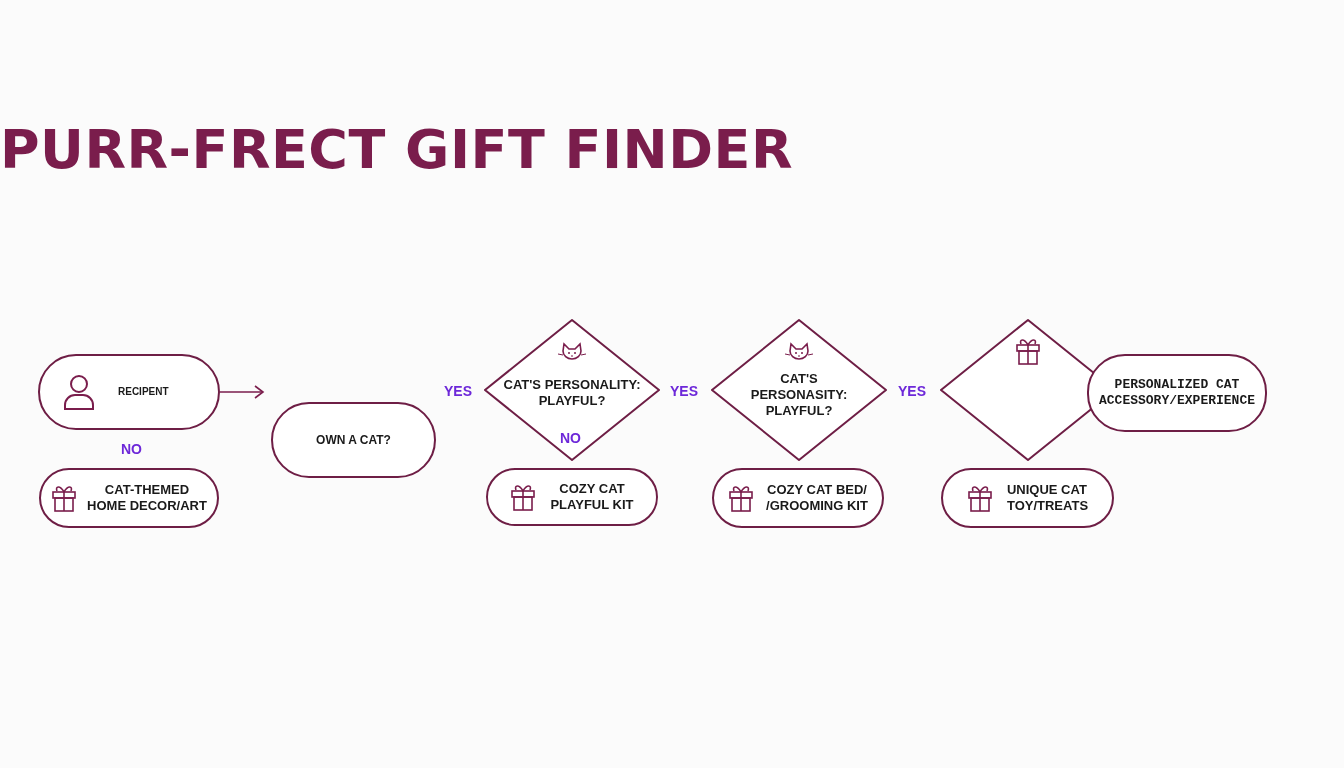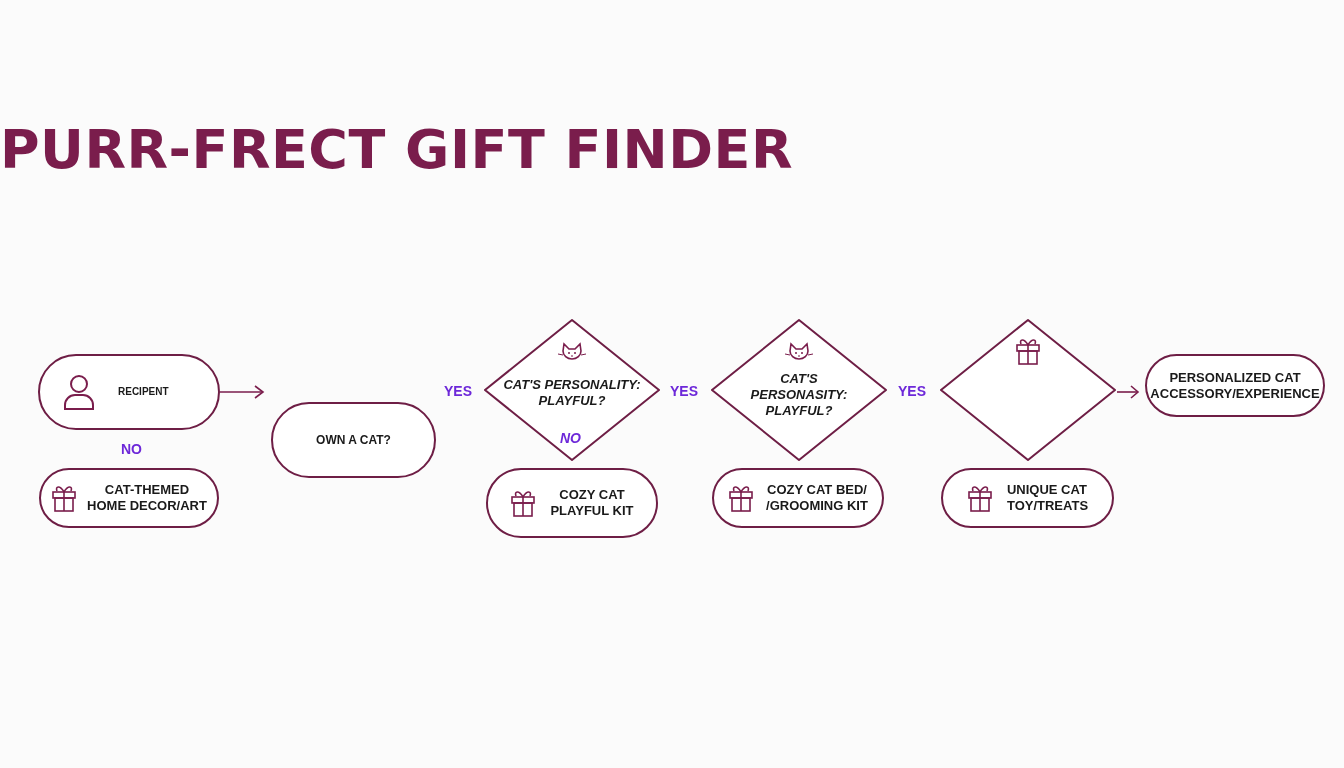--- a/index.html
+++ b/index.html
@@ -14,21 +14,21 @@
     font-size: 54px; font-weight: 900; color: #7a1d4c; letter-spacing: 0.5px;
     font-family: "DejaVu Sans", "Liberation Sans", sans-serif;
   }
   .pill {
     position: absolute; box-sizing: border-box;
     border: 2px solid #6e1e45; border-radius: 38px; background: #fff;
     display: flex; align-items: center; justify-content: center;
     font-weight: 700; font-size: 13px; text-align: center; line-height: 16px;
   }
   .pill .icon { display: flex; align-items: center; }
-  .diamond-wrap { position: absolute; width: 178px; height: 144px; font-style: italic; }
+  .diamond-wrap { position: absolute; width: 178px; height: 144px; }
   .diamond-wrap svg.shape { position: absolute; left: 0; top: 0; }
   .diamond-text {
     position: absolute; left: 0; width: 178px; text-align: center;
     font-weight: 700; font-size: 13px; line-height: 16px;
   }
   .diamond-icon { position: absolute; left: 74px; top: 20px; }
   .label {
     position: absolute; font-weight: 700; font-size: 14px; color: #6d28d9;
   }
   .arrow { position: absolute; }
@@ -118,21 +118,21 @@
         <path d="M13 9 C9 2 4 3 6 8 M13 9 C17 2 22 3 20 8" fill="none" stroke="#7a1d4c" stroke-width="1.6"></path>
       </svg>
   </span>
 </div>
 
 <svg class="arrow" style="left:1117px;top:384px;" width="24" height="16">
     <line x1="0" y1="8" x2="20" y2="8" stroke="#7a1d4c" stroke-width="1.6"></line>
     <polyline points="14,2 21,8 14,14" fill="none" stroke="#7a1d4c" stroke-width="1.6"></polyline>
   </svg>
 
-<div class="pill" style="left:1145px;top:354px;width:180px;height:63px;">
+<div class="pill" style="left:1087px;top:354px;width:180px;height:78px;font-family:Liberation Mono, monospace;">
   <div>
     <div>PERSONALIZED CAT</div>
     <div>ACCESSORY/EXPERIENCE</div>
   </div>
 </div>
 
 <div class="pill" style="left:39px;top:468px;width:180px;height:60px;">
   <span class="icon" style="margin-right:10px;">
     <svg width="26" height="30" viewBox="0 0 26 30">
         <rect x="2" y="9" width="22" height="6" fill="none" stroke="#7a1d4c" stroke-width="1.6"></rect>
@@ -140,21 +140,21 @@
         <line x1="13" y1="9" x2="13" y2="28" stroke="#7a1d4c" stroke-width="1.6"></line>
         <path d="M13 9 C9 2 4 3 6 8 M13 9 C17 2 22 3 20 8" fill="none" stroke="#7a1d4c" stroke-width="1.6"></path>
       </svg>
   </span>
   <div>
     <div>CAT-THEMED</div>
     <div>HOME DECOR/ART</div>
   </div>
 </div>
 
-<div class="pill" style="left:486px;top:468px;width:172px;height:70px;">
+<div class="pill" style="left:486px;top:468px;width:172px;height:58px;">
   <span class="icon" style="margin-right:14px;">
     <svg width="26" height="30" viewBox="0 0 26 30">
         <rect x="2" y="9" width="22" height="6" fill="none" stroke="#7a1d4c" stroke-width="1.6"></rect>
         <rect x="4" y="15" width="18" height="13" fill="none" stroke="#7a1d4c" stroke-width="1.6"></rect>
         <line x1="13" y1="9" x2="13" y2="28" stroke="#7a1d4c" stroke-width="1.6"></line>
         <path d="M13 9 C9 2 4 3 6 8 M13 9 C17 2 22 3 20 8" fill="none" stroke="#7a1d4c" stroke-width="1.6"></path>
       </svg>
   </span>
   <div>
     <div>COZY CAT</div>

